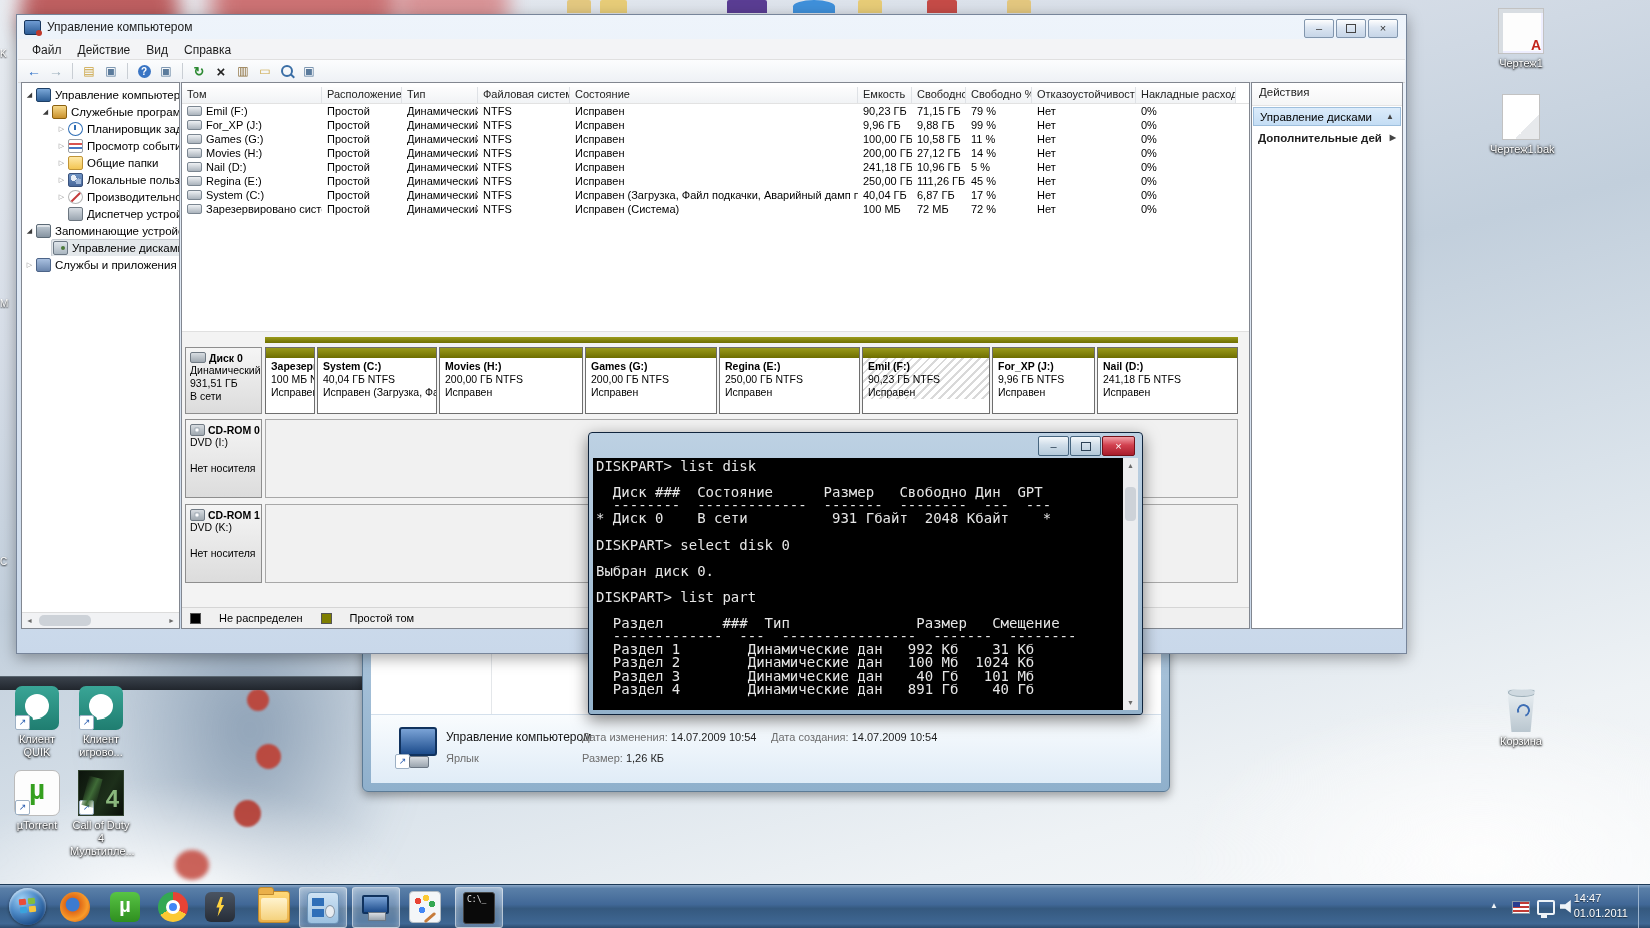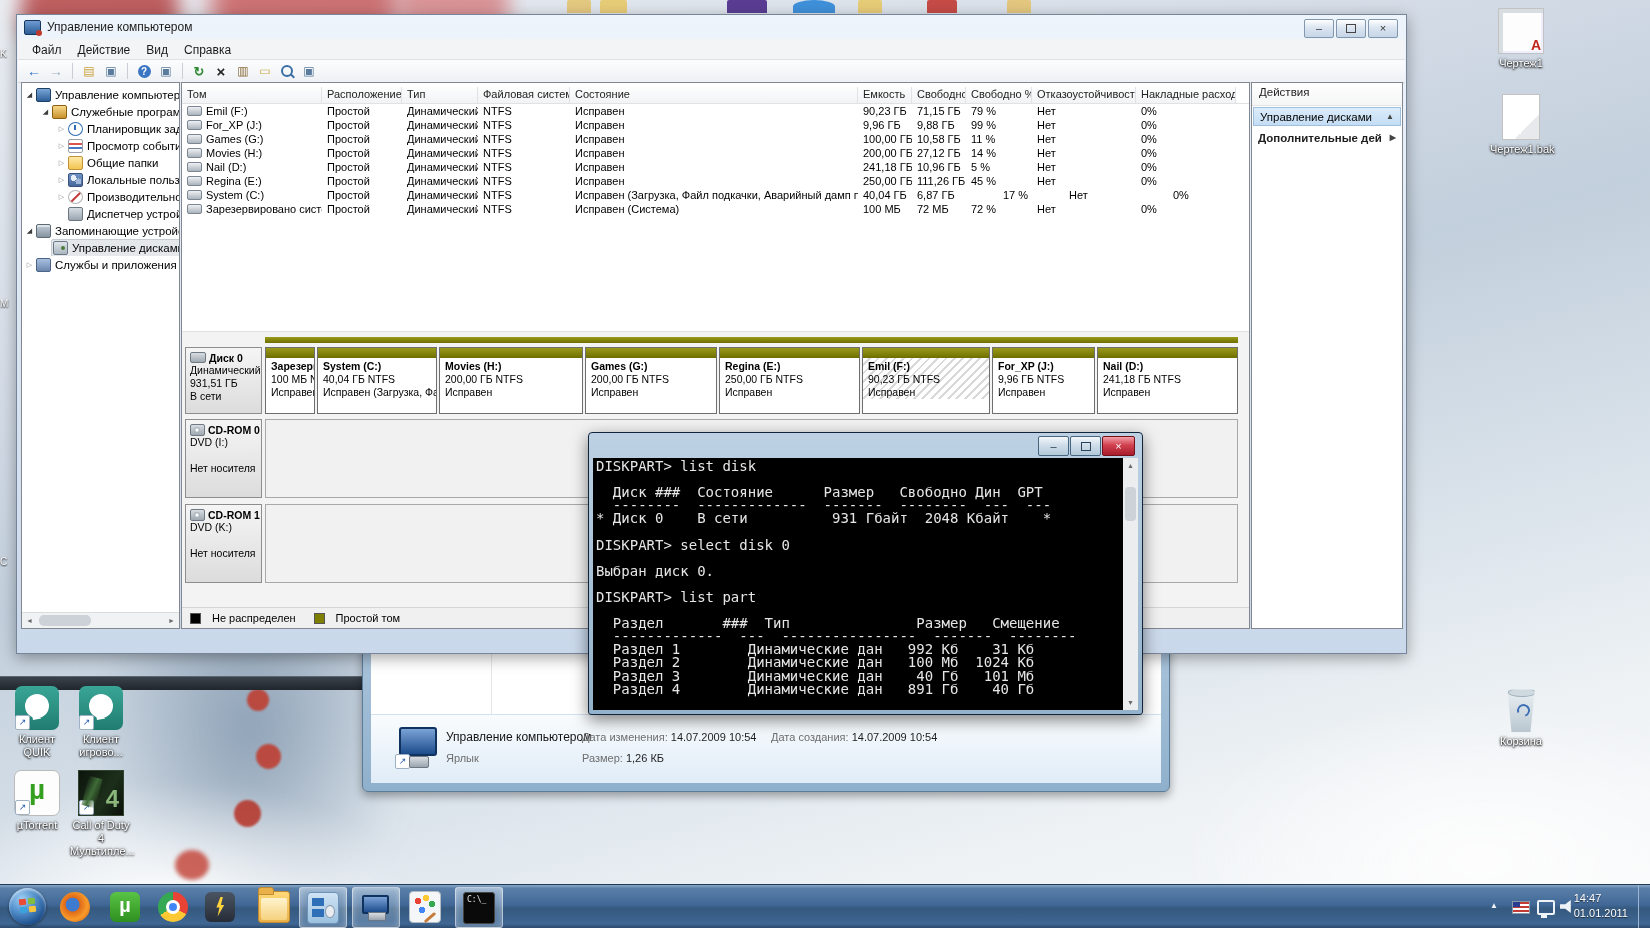--- a/index.html
+++ b/index.html
@@ -126,21 +126,21 @@
   .pbar{height:10px;background:linear-gradient(#9a9a1a,#6e6e00);flex:none}
   .pbody{padding:1px 0 0 5px;overflow:hidden}
   .psel .pbody{background:repeating-linear-gradient(135deg,#fff 0 4px,#d9d9d9 4px 6px)}
   .pname{font-size:10.5px;font-weight:bold;line-height:14px;white-space:nowrap}
   .pline{font-size:10.5px;line-height:13px;white-space:nowrap}
   .cdrow{display:flex}
   #cd-rows .cdrow:nth-child(1){position:absolute;left:3px;right:11px;top:336px;height:79px}
   #cd-rows .cdrow:nth-child(2){position:absolute;left:3px;right:11px;top:421px;height:79px}
   .cdbody{flex:1;background:#f1f1f1;border:1px solid #a8a8a8}
   #legend{position:absolute;left:0;right:0;bottom:0;height:20px;background:#f0f0f0;border-top:1px solid #d5d5d5;display:flex;align-items:center;padding-left:8px;gap:18px}
-  .litem{display:flex;align-items:center;gap:11px}
+  .litem{display:flex;align-items:center;gap:18px}
   .lsw{width:9px;height:9px;border:1px solid #555}
   .llabel{font-size:11px;color:#000}
   
   .ap-h{height:19px;font-size:11.5px;color:#1e1e1e;padding:3px 0 0 7px;border-bottom:1px solid #e4e4e4;background:linear-gradient(#fff,#f4f5f6)}
   .ap-sel{height:17px;display:flex;align-items:center;justify-content:space-between;padding:0 6px;font-size:11.5px;
     background:linear-gradient(#dcecfb,#c4ddf4);border:1px solid #9ebfdd;margin:1px}
   .ap-row{height:17px;display:flex;align-items:center;justify-content:space-between;padding:0 6px;font-size:11.5px;font-weight:bold;color:#1e1e1e;margin-top:3px}
   .ap-ar{font-size:8px;color:#444}
   
   #cmd-window{position:absolute;left:588px;top:432px;width:553px;height:281px;z-index:5;
@@ -641,21 +641,21 @@
             </div>
             <div class="td" style="width: 288px;">
               <div class="tdt">Исправен (Загрузка, Файл подкачки, Аварийный дамп памяти)</div>
             </div>
             <div class="td" style="width: 54px;">
               <div class="tdt">40,04 ГБ</div>
             </div>
             <div class="td" style="width: 54px;">
               <div class="tdt">6,87 ГБ</div>
             </div>
-            <div class="td" style="width: 66px; margin-left: 32px;">
+            <div class="td" style="width: 66px;">
               <div class="tdt">17 %</div>
             </div>
             <div class="td" style="width: 104px;">
               <div class="tdt">Нет</div>
             </div>
             <div class="td" style="width: 100px;">
               <div class="tdt">0%</div>
             </div>
           </div>
           <div class="tr">

